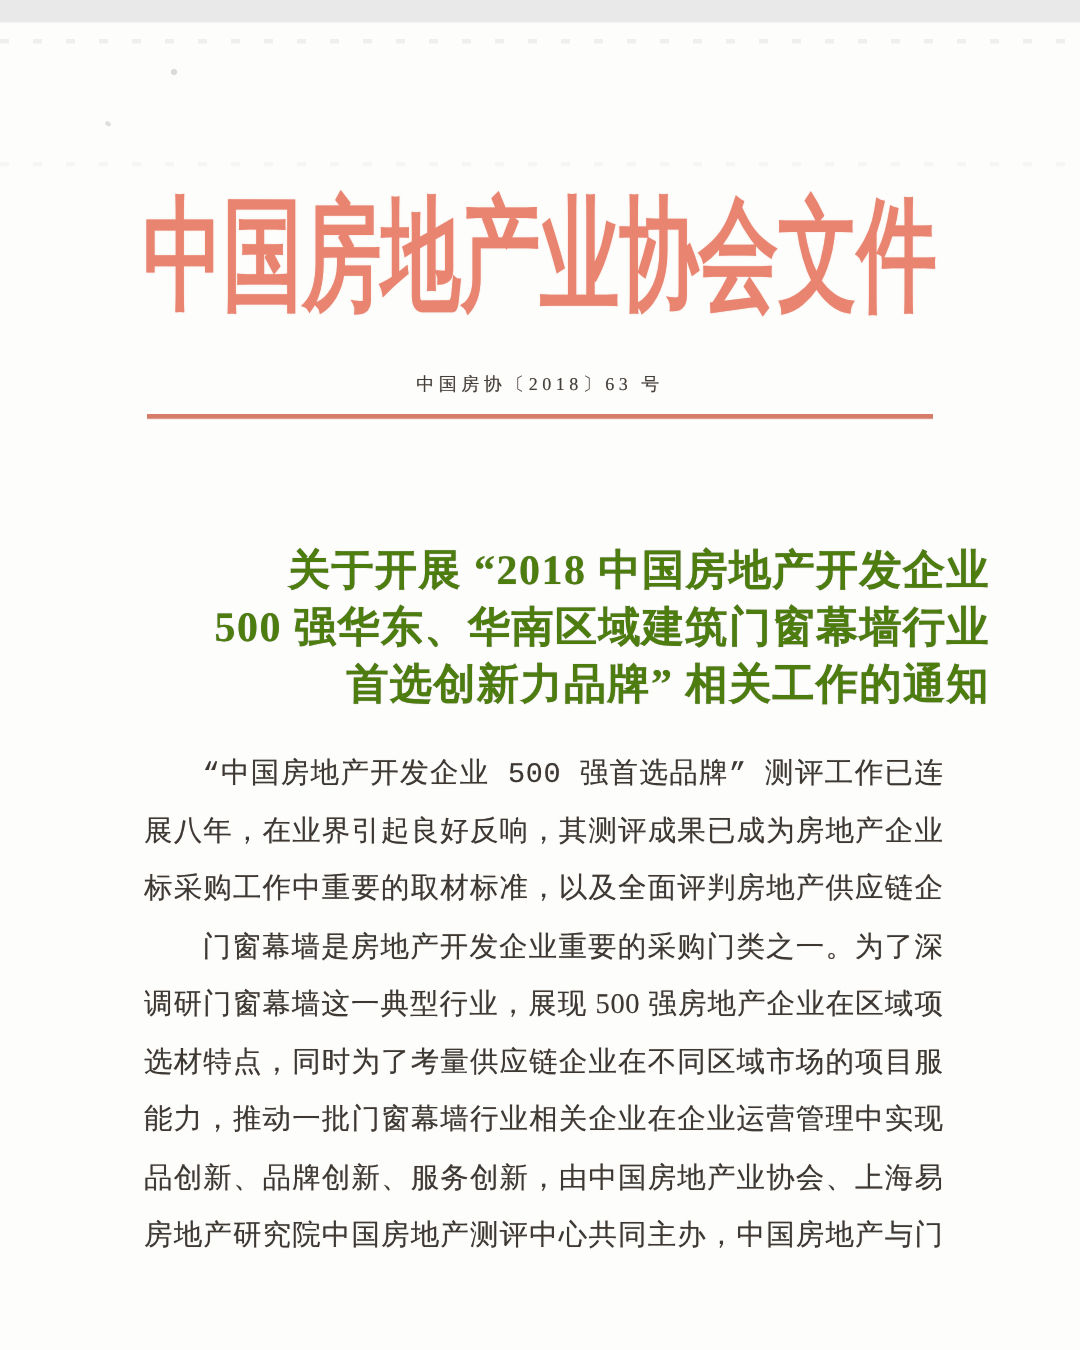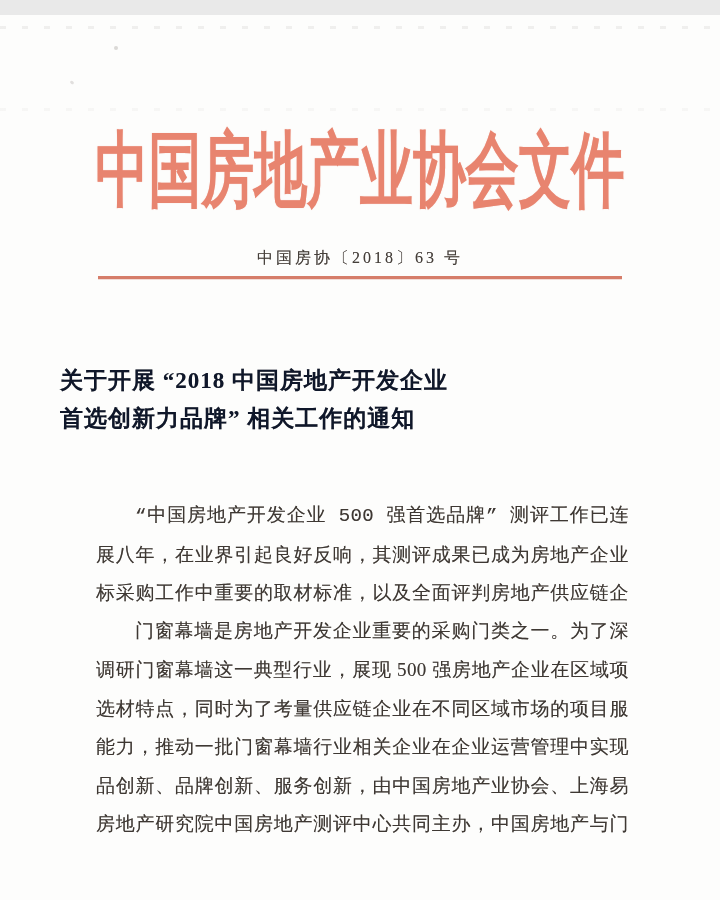--- a/index.html
+++ b/index.html
@@ -35,21 +35,21 @@
     text-shadow: 0 0 1px rgba(232, 132, 111, 0.55);
   }
 
   
   .doc-number {
     position: absolute;
     top: 233px;
     left: 0;
     width: 100%;
     text-align: center;
-    font-size: 16px;
+    font-size: 12px;
     letter-spacing: 3px;
     color: #453f3a;
     text-shadow: 0 0 0.5px rgba(60, 52, 46, 0.45);
   }
 
   
   .red-rule {
     position: absolute;
     top: 261px;
     left: 98px;
@@ -59,26 +59,26 @@
     background: #d67d6a;
     box-shadow: 0 0.5px 0 rgba(214, 125, 106, 0.5);
   }
 
   
   .doc-title {
     position: absolute;
     top: 347px;
     left: 60px;
     width: 600px;
-    text-align: left;
-    font-size: 23px;
+    text-align: right;
+    font-size: 28px;
     line-height: 38px;
     font-weight: 700;
     letter-spacing: 1px;
-    color: #0f172a;
+    color: #4d7c0f;
     text-shadow: 0 0 0.6px rgba(42, 37, 34, 0.5);
   }
 
   
   .body-block {
     position: absolute;
     top: 482px;
     left: 96px;
     width: 533px;
     font-size: 19px;
@@ -131,20 +131,21 @@
   <div class="speck speck-2"></div>
 
   <div class="banner-title">中国房地产业协会文件</div>
 
   <div class="doc-number">中国房协〔2018〕63 号</div>
 
   <div class="red-rule"></div>
 
   <div class="doc-title">
     <div>关于开展 “2018 中国房地产开发企业</div>
+    <div>500 强华东、华南区域建筑门窗幕墙行业</div>
     <div>首选创新力品牌” 相关工作的通知</div>
   </div>
 
   <div class="body-block">
     <div class="body-line fill indent">“中国房地产开发企业 500 强首选品牌” 测评工作已连续开</div>
     <div class="body-line fill">展八年，在业界引起良好反响，其测评成果已成为房地产企业招</div>
     <div class="body-line fill">标采购工作中重要的取材标准，以及全面评判房地产供应链企业</div>
     <div class="body-line fill indent">门窗幕墙是房地产开发企业重要的采购门类之一。为了深入</div>
     <div class="body-line fill">调研门窗幕墙这一典型行业，展现 500 强房地产企业在区域项目</div>
     <div class="body-line fill">选材特点，同时为了考量供应链企业在不同区域市场的项目服务</div>

